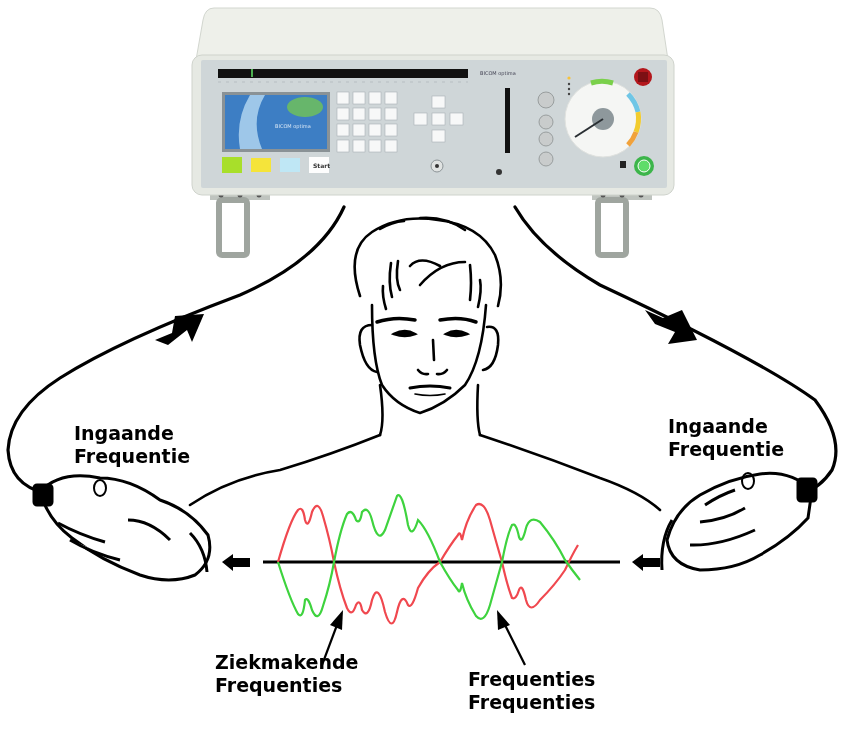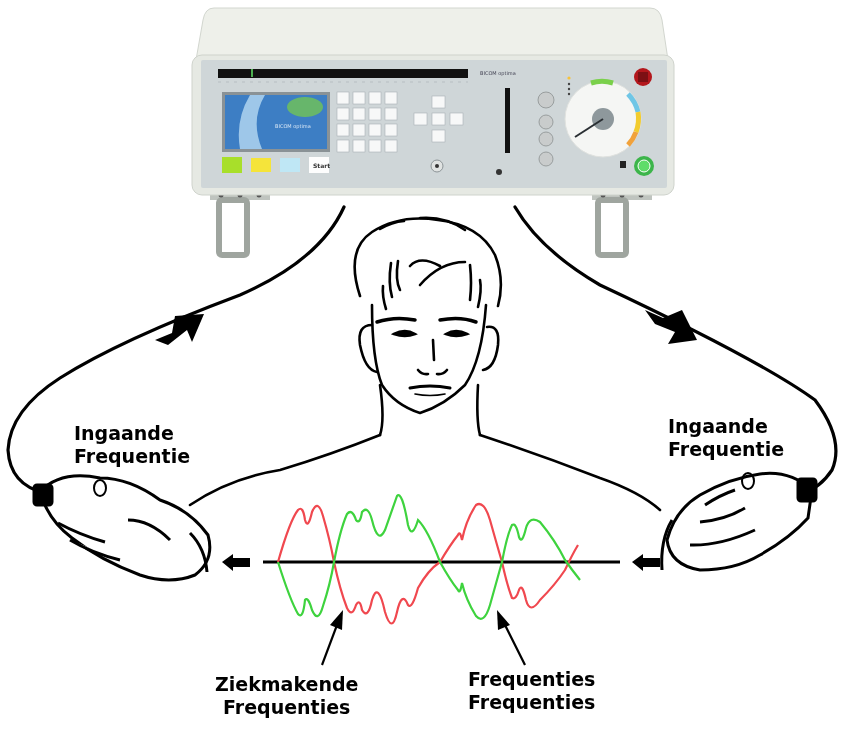--- a/index.html
+++ b/index.html
@@ -2,21 +2,21 @@
 <html><head>
 <meta charset="utf-8">
 <style>
   html, body { margin:0; padding:0; background:#ffffff; }
   body { width:850px; height:754px; position:relative; overflow:hidden; font-family:"DejaVu Sans", sans-serif; }
   .layer { position:absolute; left:0; top:0; }
   .label { position:absolute; font-family:"DejaVu Sans", sans-serif; font-weight:bold; color:#000; font-size:19px; line-height:23px; white-space:nowrap; }
   .label span { display:block; }
   #lbl-in  { left:74px;  top:422px; }
   #lbl-out { left:668px; top:415px; }
-  #lbl-sick { left:215px; top:673px;text-align:center; }
+  #lbl-sick { left:215px; top:651px; }
   #lbl-heal { left:468px; top:668px; }
   .btn-text { font-family:"DejaVu Sans", sans-serif; font-size:5px; fill:#333; }
   .brand { font-family:"DejaVu Sans", sans-serif; font-size:5px; fill:#445; }
 </style>
 </head>
 <body>
 
 <svg class="layer" width="850" height="754" viewBox="0 0 850 754">
 
   <g>

